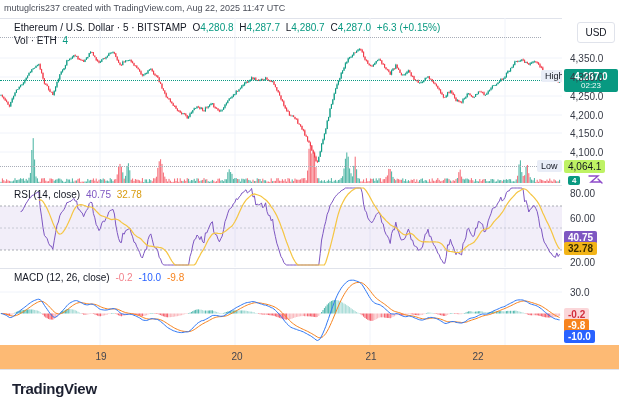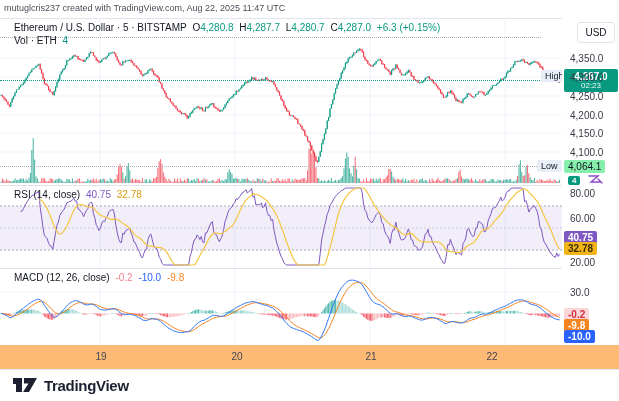--- a/index.html
+++ b/index.html
@@ -28,21 +28,21 @@
   .badge{position:absolute;left:2px;border-radius:2px;font-size:10px;font-weight:bold;
          padding:1px 4px;white-space:nowrap;z-index:7;}
   #last-price-badge{left:2px;top:51px;width:48px;background:#089981;color:#fff;text-align:center;
                     padding:2px 3px;border-radius:2px;}
   #last-price-badge .lp{font-size:10px;font-weight:bold;line-height:11px;}
   #last-price-badge .cd{font-size:8px;font-weight:normal;line-height:8px;opacity:.95;}
   #currency-btn{left:15px;top:4px;width:36px;height:19px;border:1px solid #e0e3eb;border-radius:3px;
                 background:#fff;font-size:10px;color:#131722;text-align:center;line-height:19px;}
   #time-axis{left:0;top:345px;width:619px;height:24px;background:#fdba74;}
   .time-label{position:absolute;top:6px;font-size:10px;color:#434651;transform:translateX(-50%);}
-  #footer{left:12px;top:374px;height:22px;display:flex;align-items:center;gap:6px;}
+  #footer{left:12px;top:374px;height:22px;display:flex;align-items:center;gap:6px;flex-direction:column;}
   #footer .logo-text{font-size:15px;font-weight:bold;color:#1c2030;letter-spacing:-0.3px;}
 </style>
 </head>
 <body>
 
 <div id="stage">
 
   <div id="attribution" class="abs">mutuglcris237 created with TradingView.com, Aug 22, 2025 11:47 UTC</div>
 
   <div class="abs sep-h" style="top:18px;"></div>
@@ -1722,21 +1722,21 @@
     <span class="t-blue">-10.0</span>
     <span class="t-orange">-9.8</span>
   </div>
 
   <div class="abs scale-col" id="scale-col">
     <div class="abs" id="currency-btn">USD</div>
     <div class="abs" id="last-price-badge">
       <div class="lp">4,287.0</div>
       <div class="cd">02:23</div>
     </div>
-    <div class="badge" style="top:142px;background:#86efac;color:#131722;font-weight:normal;">4,064.1</div>
+    <div class="badge" style="top:142px;background:#bef264;color:#131722;font-weight:normal;">4,064.1</div>
     <div class="badge" style="top:158px;left:6px;background:#089981;color:#fff;font-size:8px;padding:0 4px;line-height:9px;">4</div>
     <div class="badge" style="top:213px;background:#7e57c2;color:#fff;">40.75</div>
     <div class="badge" style="top:224px;background:#f2b418;color:#3d2e00;">32.78</div>
     <div class="badge" style="top:290px;background:#fbd6d9;color:#d32f3f;">-0.2</div>
     <div class="badge" style="top:301px;background:#f7831e;color:#fff;">-9.8</div>
     <div class="badge" style="top:312px;background:#2962ff;color:#fff;">-10.0</div>
   <div class="tick" style="top: 40px;">4,350.0</div>
       <div class="tick" style="top: 59px;">4,300.0</div>
       <div class="tick" style="top: 78px;">4,250.0</div>
       <div class="tick" style="top: 97px;">4,200.0</div>
@@ -1748,21 +1748,21 @@
       <div class="tick" style="top: 274px;">30.0</div>
     </div>
 
   <div class="abs sep-v"></div>
   <div class="abs sep-h" style="top:345px;"></div>
 
   <div class="abs" id="time-axis">
       <div class="time-label" style="left: 101px;">19</div>
       <div class="time-label" style="left: 237px;">20</div>
       <div class="time-label" style="left: 371px;">21</div>
-      <div class="time-label" style="left: 492px;">22</div>
+      <div class="time-label" style="left: 478px;">22</div>
     </div>
   <div class="abs sep-h" style="top:369px;"></div>
 
   <div class="abs" id="footer">
     <svg width="26" height="16" viewBox="0 0 26 16">
       <path d="M1 1 h9 v14 h-6 v-8 h-3 z" fill="#1c2030"></path>
       <path d="M12 1 h13 l-8 14 h-6 l5.5 -8.5 h-4.5 z" fill="#1c2030"></path>
     </svg>
     <span class="logo-text">TradingView</span>
   </div>

